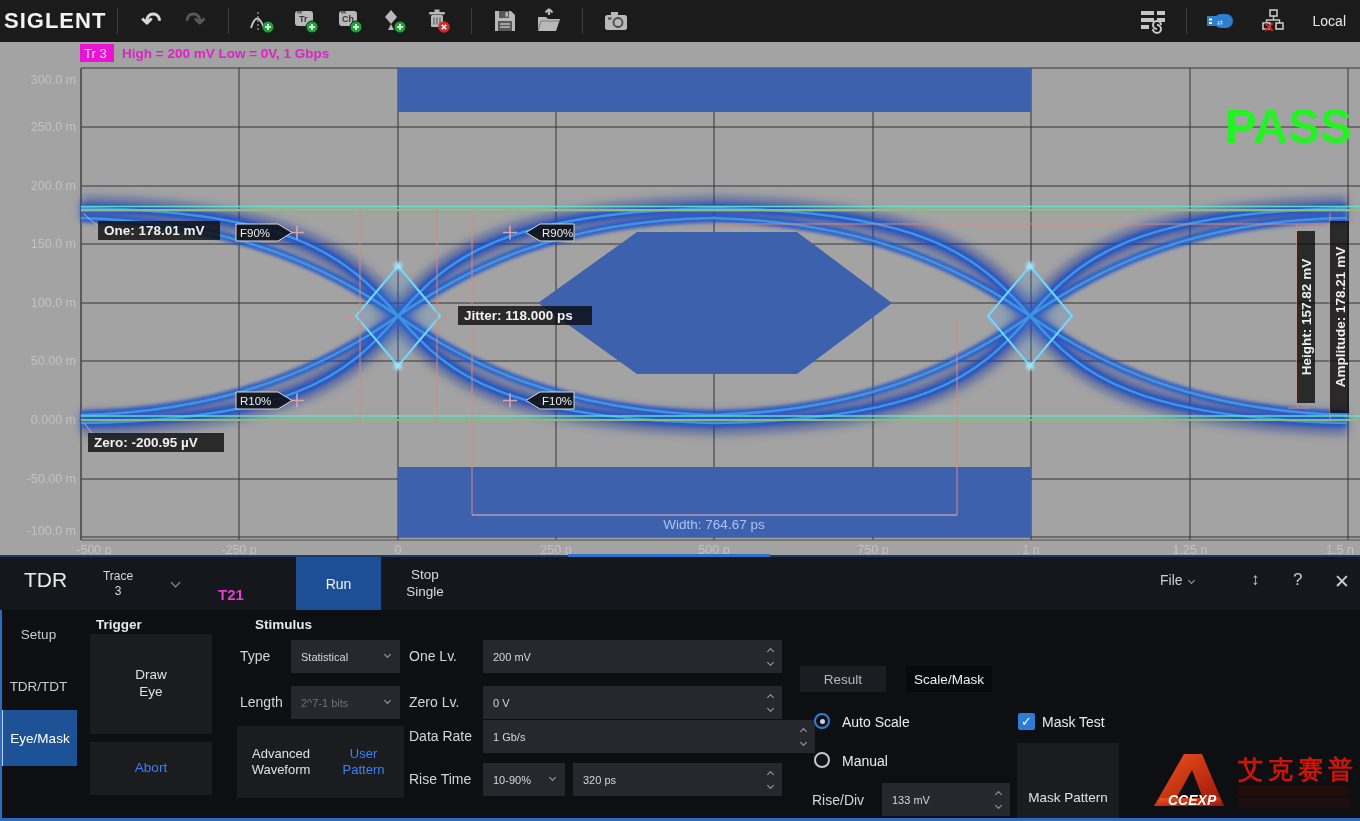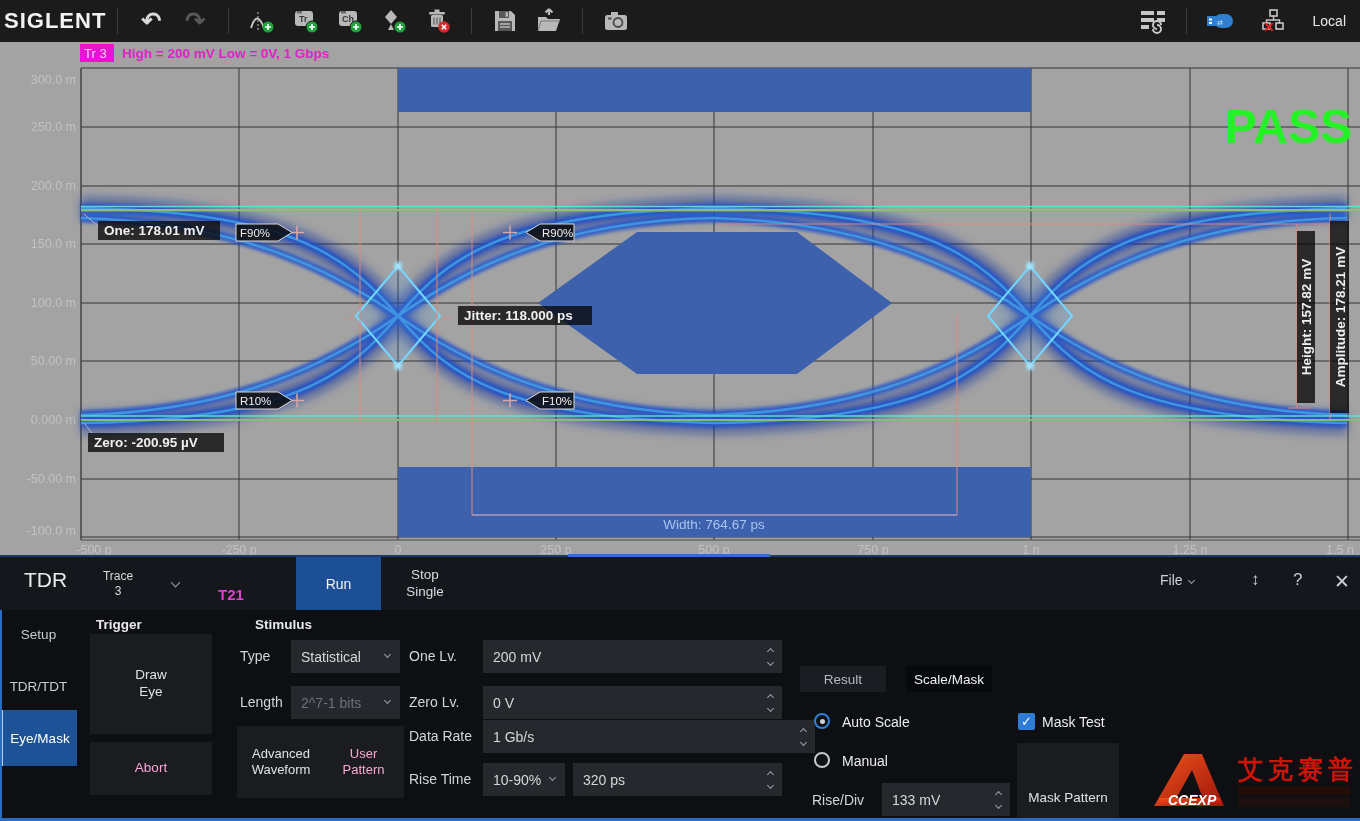--- a/index.html
+++ b/index.html
@@ -34,22 +34,22 @@
   .hicon { position:absolute; top:13px; color:#c8ccd2; font-size:17px; }
   
   .tab { position:absolute; left:0; width:77px; color:#c9ccd1; font-size:13.5px;
     display:flex; align-items:center; justify-content:center; }
   .tab.sel { background:#1d5296; color:#fff; border-left:3px solid #b9cde4; }
   
   .seclabel { position:absolute; color:#e6e8eb; font-size:13.5px; font-weight:bold; }
   .flabel { position:absolute; color:#d2d5da; font-size:14px; }
   .flabel.dim, .dimtxt { color:#6e7278; }
   .pbtn { position:absolute; background:#1a1c20; color:#dfe2e5; font-size:13.5px; }
-  .pbtn.dim { color:#f9a8d4; }
-  .spin, .dd { position:absolute; background:#26282d; color:#d4d7db; font-size:14px; }
+  .pbtn.dim { color:#3b82f6; }
+  .spin, .dd { position:absolute; background:#26282d; color:#d4d7db; font-size:11px; }
   .spin .val, .dd .val { position:absolute; left:10px; top:50%; transform:translateY(-50%); white-space:nowrap; }
   .chv { display:inline-block; width:7px; height:7px;
     border-right:1.6px solid #9aa0a7; border-bottom:1.6px solid #9aa0a7; }
   .chv.up { transform:rotate(-135deg); } .chv.dn { transform:rotate(45deg); }
   .chv.sm { width:5px; height:5px; }
   .dd .chv { position:absolute; right:10px; top:50%; margin-top:-5px; transform:rotate(45deg); }
   .spin-ar { position:absolute; right:9px; top:0; bottom:0; display:flex; flex-direction:column;
     justify-content:center; align-items:center; gap:6px; }
   .rtab { position:absolute; top:56px; width:86px; height:26px; font-size:13.5px;
     display:flex; align-items:center; justify-content:center; }

